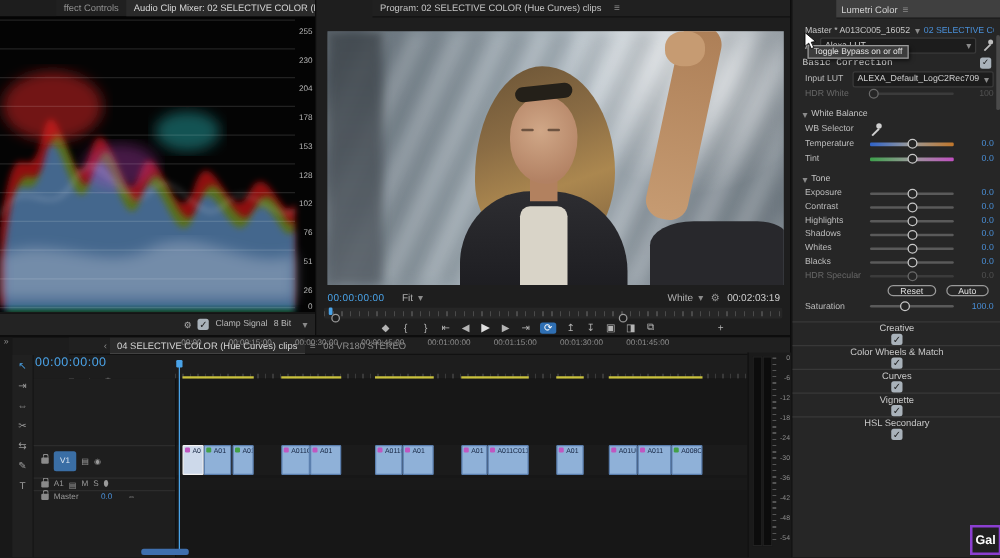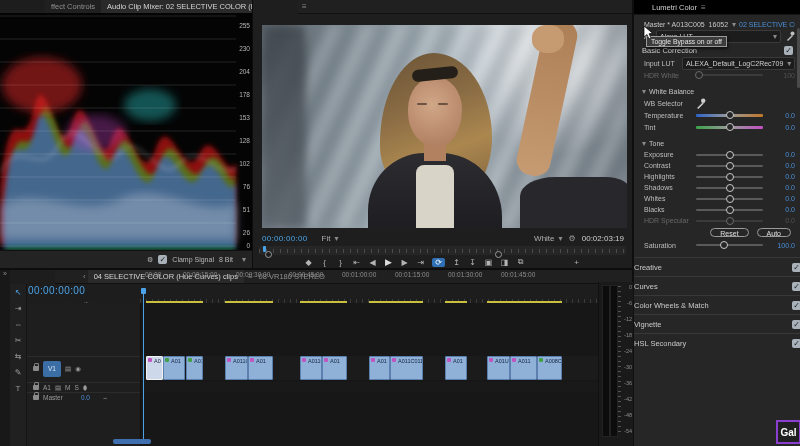--- a/index.html
+++ b/index.html
@@ -44,36 +44,36 @@
   .tc-blue{color:#4aa3e8;letter-spacing:.3px;}
   .pm-scrub{position:absolute;left:6px;top:246px;width:367px;height:9px;background:#262626;border-radius:2px;
             background-image:repeating-linear-gradient(90deg,#4a4a4a 0 1px,transparent 1px 7px);background-size:100% 4px;background-position:0 3px;background-repeat:no-repeat;}
   .knob{position:absolute;width:5px;height:5px;border:1px solid #9a9a9a;border-radius:50%;background:#1d1d1d;top:5px;}
   .pm-transport{position:absolute;left:0;top:256px;width:379px;height:12px;display:flex;align-items:center;justify-content:center;gap:7px;font-size:8px;color:#b4b4b4;}
   .tbtn{min-width:9px;text-align:center;}
   .tbtn.play{color:#dedede;font-size:9px;}
   .tbtn.blue{background:#2f6fb3;color:#fff;border-radius:2px;padding:0 2px;}
   
   .lumetri{left:633px;top:0;width:167px;height:446px;background:#262626;border-left:1px solid #101010;font-size:7px;}
-  .lum-head{height:14px;display:flex;align-items:center;padding:0 18px;color:#d0d0d0;font-size:7.5px;background:#000000;border-bottom:1px solid #161616;}
+  .lum-head{height:14px;display:flex;align-items:center;padding:0 4px;color:#d0d0d0;font-size:7.5px;background:#404040;border-bottom:1px solid #161616;margin-left:35px;}
   .lrow{display:flex;align-items:center;height:12px;padding:0 6px 0 10px;position:relative;}
   .llabel{width:52px;color:#bdbdbd;flex:none;}
   .ltrack{flex:1;height:2px;background:#5a5a5a;border-radius:1px;position:relative;margin-right:7px;}
   .lhandle{position:absolute;top:-3px;width:6px;height:6px;border:1px solid #c9c9c9;border-radius:50%;background:#262626;transform:translateX(-50%);}
   .lval{width:25px;text-align:right;color:#4a90d9;flex:none;}
   .lval.dim{color:#8a8a8a;}
   .grad-temp{background:linear-gradient(90deg,#2f63c9 0%,#9a9a9a 48%,#c1762a 100%);}
   .grad-tint{background:linear-gradient(90deg,#3da04b 0%,#9a9a9a 50%,#c14fc1 100%);}
   .disabled{opacity:.42;}
-  .sechead{display:flex;align-items:center;justify-content:space-between;height:13px;padding:0 8px 0 8px;color:#cfcfcf;font-size:7.5px;}
+  .sechead{display:flex;align-items:center;justify-content:space-between;height:13px;padding:0 8px 0 8px;color:#cfcfcf;font-size:7.5px;font-family:Liberation Mono, monospace;}
   .subhead{display:flex;align-items:center;height:12px;padding:0 8px;color:#c4c4c4;gap:3px;}
   .dd{background:#1c1c1c;border:1px solid #3a3a3a;border-radius:2px;height:11px;display:flex;align-items:center;justify-content:space-between;padding:0 3px;color:#cfcfcf;}
   .pillbtns{display:flex;justify-content:flex-end;gap:8px;padding:2px 10px 2px 0;height:13px;box-sizing:border-box;}
   .pill{border:1px solid #9a9a9a;border-radius:8px;color:#e0e0e0;font-size:7px;line-height:9px;padding:0 9px;}
-  .secrow{display:flex;align-items:center;justify-content:space-between;height:18px;border-top:1px solid #383838;padding:0 0;color:#c9c9c9;font-size:7.5px;}
+  .secrow{display:flex;align-items:center;justify-content:space-between;height:18px;border-top:1px solid #383838;padding:0 12px;color:#c9c9c9;font-size:7.5px;flex-direction:column;}
   .tooltip{position:absolute;left:12px;top:36px;background:#3c3c3c;border:1px solid #9a9a9a;color:#e3e3e3;
            font-size:6.8px;padding:1px 4px;white-space:nowrap;box-shadow:1px 2px 3px rgba(0,0,0,.6);z-index:5;}
   .fx-ic{font-style:italic;color:#cfcfcf;font-size:8px;width:12px;}
   
   .timeline{left:0;top:270px;width:632px;height:176px;background:#1d1d1d;}
   .tl-collapse{position:absolute;left:0;top:0;width:10px;height:176px;background:#181818;color:#8a8a8a;font-size:7px;text-align:center;}
   .tl-tools{position:absolute;left:10px;top:14px;width:17px;height:162px;background:#202020;border-right:1px solid #141414;
             display:flex;flex-direction:column;align-items:center;gap:7px;padding-top:4px;font-size:8px;color:#9a9a9a;box-sizing:border-box;}
   .tool.active{color:#4aa3e8;}
   .tl-tc{position:absolute;left:28px;top:15px;font-size:10px;color:#4aa3e8;letter-spacing:.4px;}
@@ -165,20 +165,21 @@
       <span>⚙</span>
       <span class="cb"></span>
       <span>Clamp Signal</span>
       <span>8 Bit</span>
       <span class="menu-ic">▾</span>
     </div>
   </div>
 
   <div class="panel program">
     <div class="tabbar">
+      <div class="tab active" style="background:none;border:none;color:#c4c4c4">Program: 02 SELECTIVE COLOR (Hue Curves) clips</div>
       <span class="menu-ic">≡</span>
     </div>
     <div class="video">
       <div class="beams"></div>
       <div class="colL"></div>
       <div class="armup"></div>
       <div class="hand"></div>
       <div class="shoulderR"></div>
       <div class="hair"></div>
       <div class="jacket"></div>
@@ -354,25 +355,25 @@
           <span class="lhandle" style="left:42%"></span>
         </span>
       <span class="lval">100.0</span>
     </div>
     <div style="margin-top:6px">
       <div class="secrow">
         <span>Creative</span>
           <span class="cb"></span>
       </div>
       <div class="secrow">
+        <span>Color Wheels &amp; Match</span>
+          <span class="cb"></span>
+      </div>
+      <div class="secrow">
         <span>Curves</span>
-          <span class="cb"></span>
-      </div>
-      <div class="secrow">
-        <span>Color Wheels &amp; Match</span>
           <span class="cb"></span>
       </div>
       <div class="secrow">
         <span>Vignette</span>
           <span class="cb"></span>
       </div>
       <div class="secrow">
         <span>HSL Secondary</span>
           <span class="cb"></span>
       </div>

